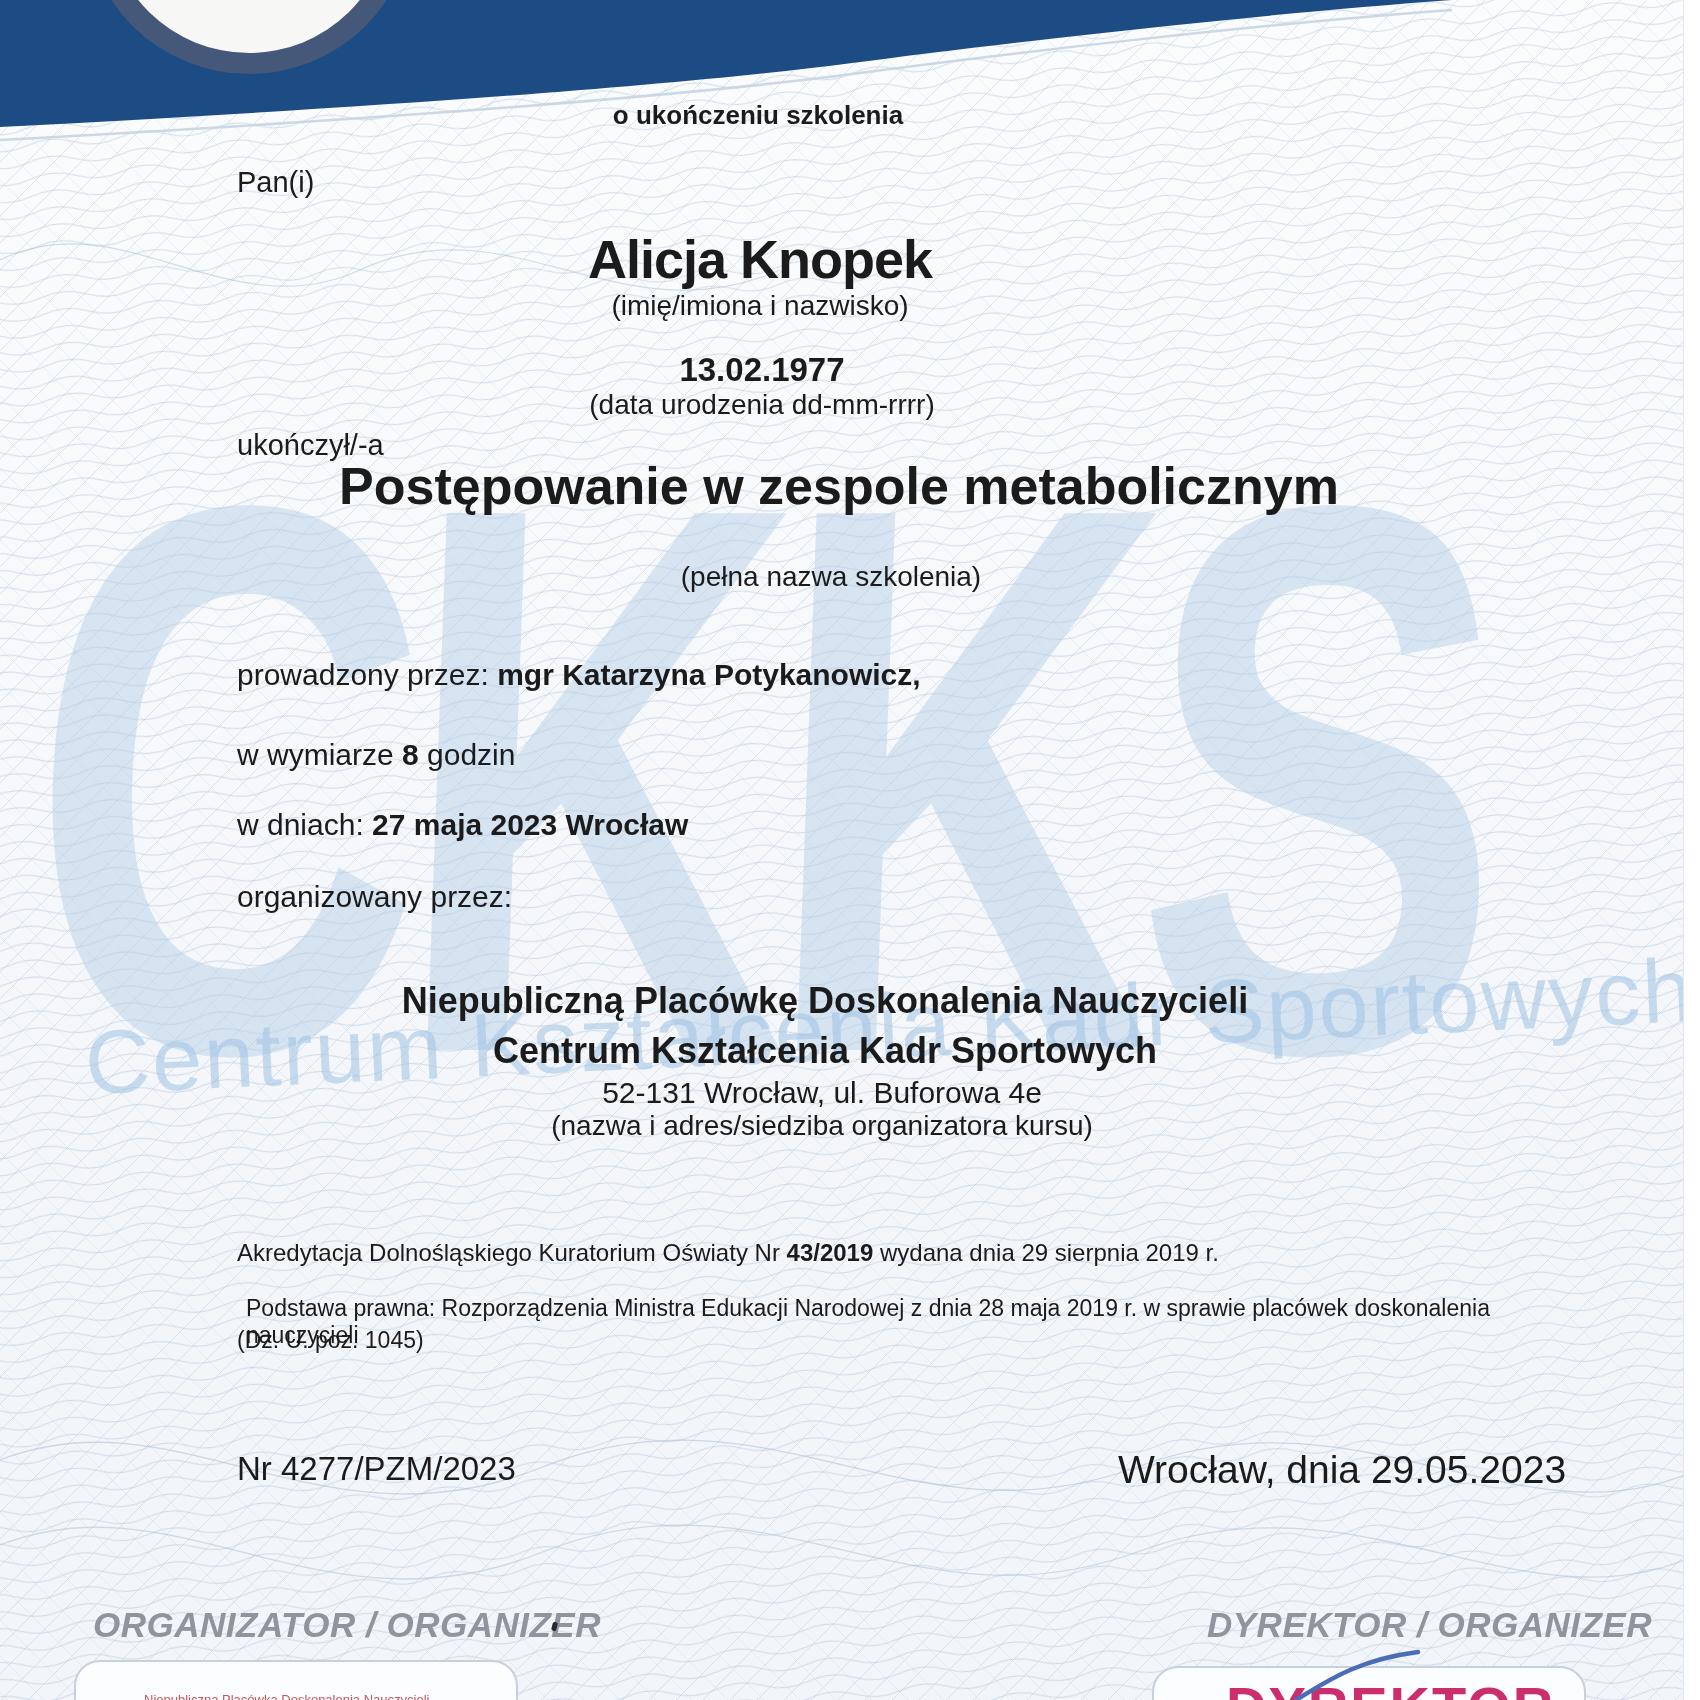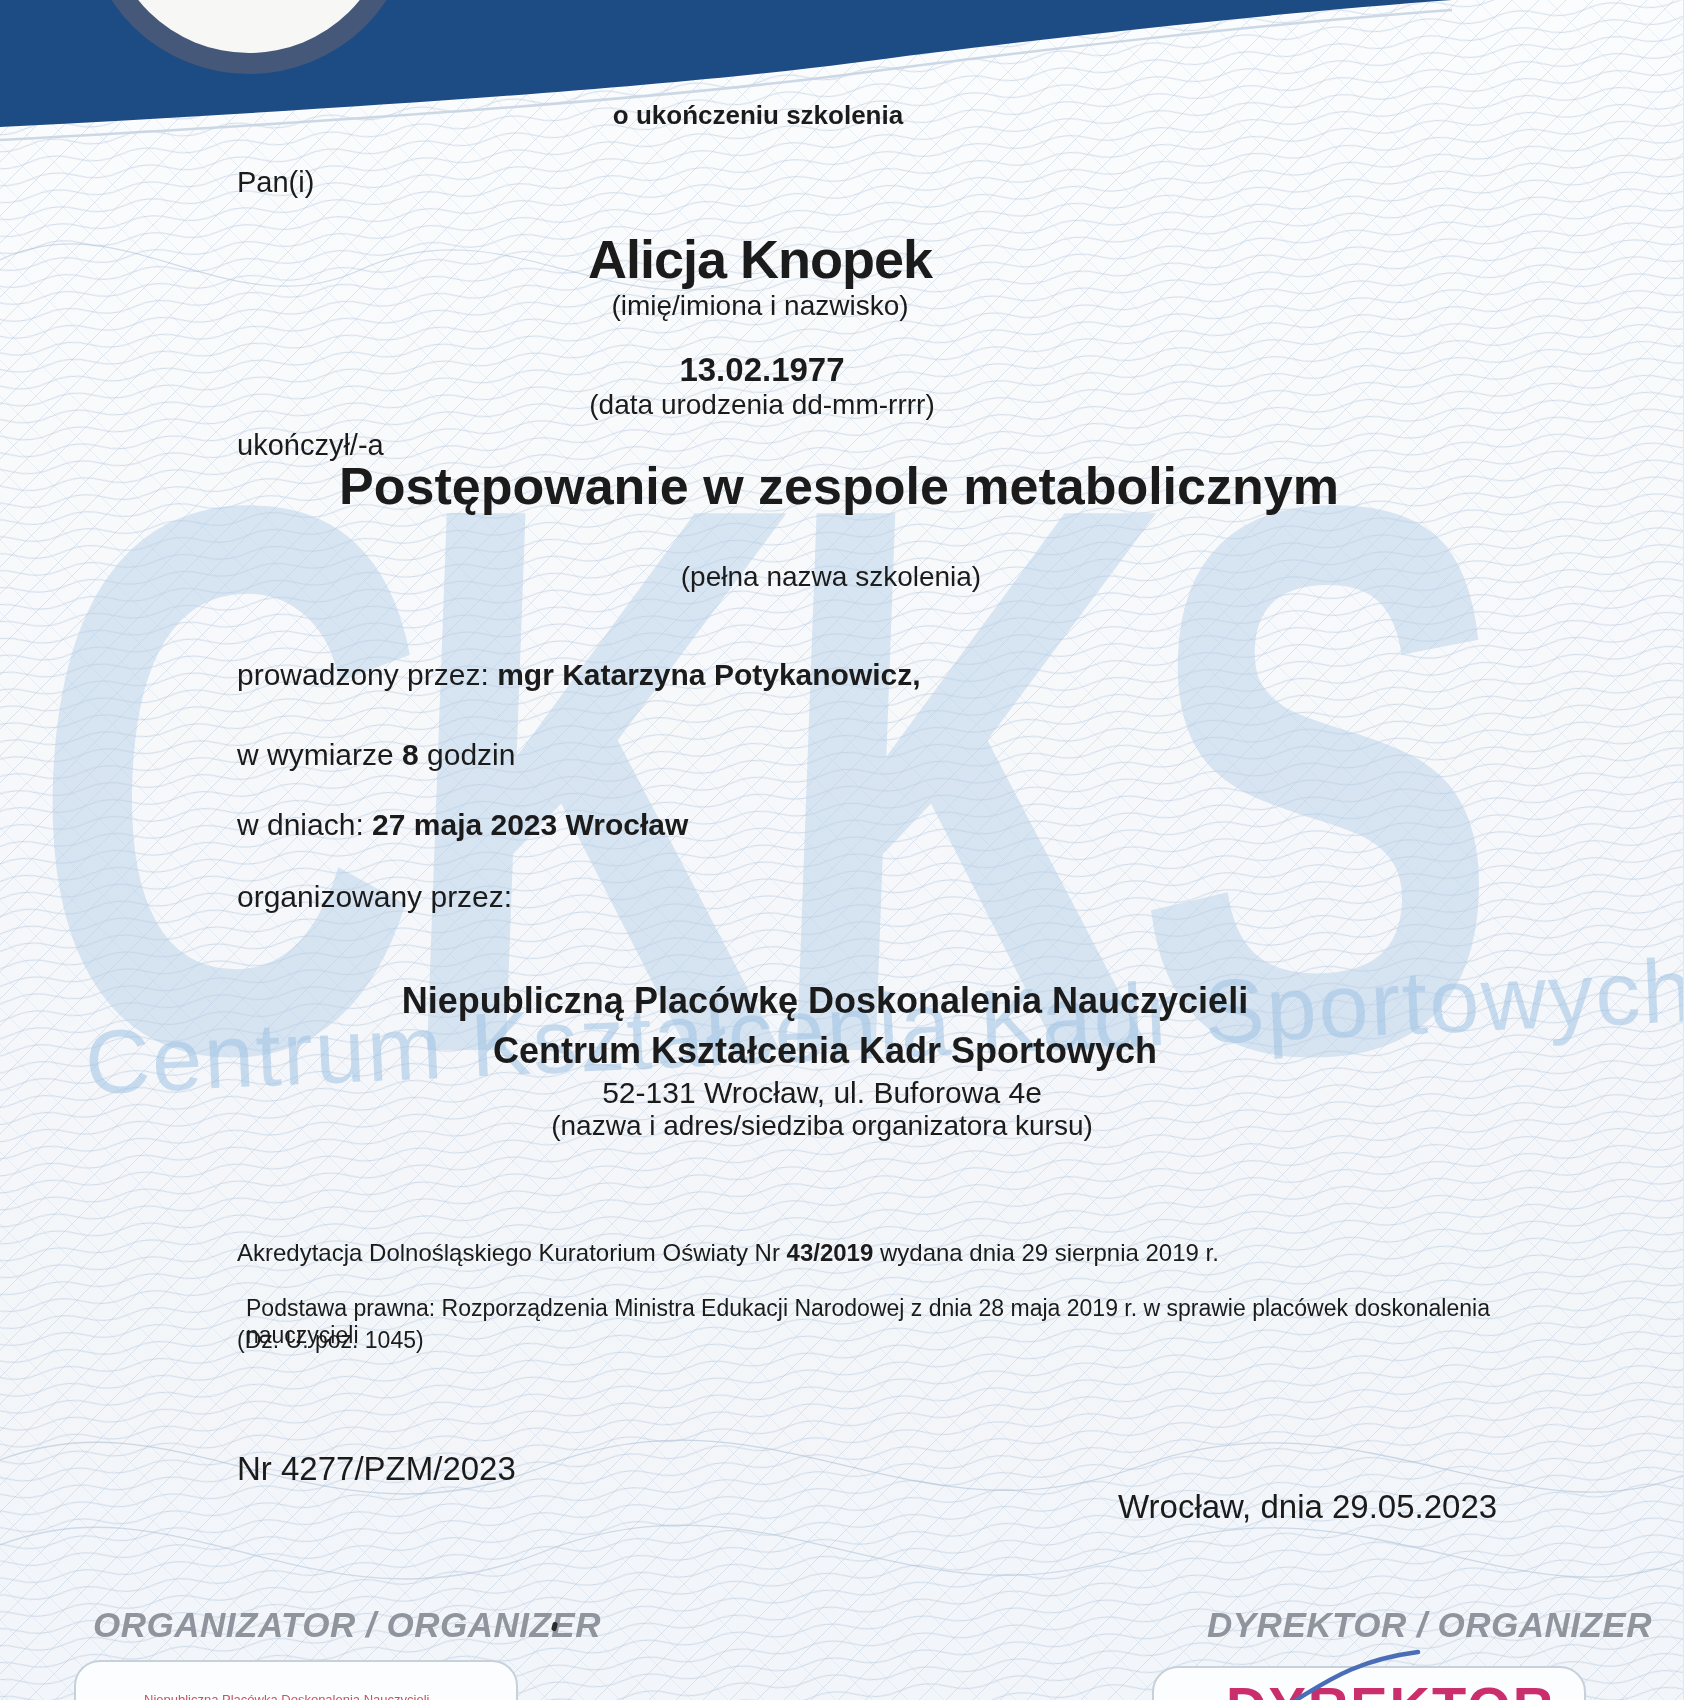--- a/index.html
+++ b/index.html
@@ -98,21 +98,21 @@
   <div class="txt ctr b" style="left:0;width:1650px;top:980px;font-size:36px;">Niepubliczną Placówkę Doskonalenia Nauczycieli</div>
   <div class="txt ctr b" style="left:0;width:1650px;top:1030px;font-size:36px;">Centrum Kształcenia Kadr Sportowych</div>
   <div class="txt ctr" style="left:0;width:1644px;top:1076px;font-size:30px;">52-131 Wrocław, ul. Buforowa 4e</div>
   <div class="txt ctr cap" style="left:0;width:1644px;top:1110px;">(nazwa i adres/siedziba organizatora kursu)</div>
 
   <div class="txt" style="left:237px;top:1239px;font-size:24px;"><span>Akredytacja Dolnośląskiego Kuratorium Oświaty Nr </span><span class="b">43/2019</span><span> wydana dnia 29 sierpnia 2019 r.</span></div>
   <div class="txt" style="left:246px;top:1295px;font-size:23px;width:1330px;">Podstawa prawna: Rozporządzenia Ministra Edukacji Narodowej z dnia 28 maja 2019 r. w sprawie placówek doskonalenia nauczycieli</div>
   <div class="txt" style="left:237px;top:1327px;font-size:23px;">(Dz. U. poz. 1045)</div>
 
   <div class="txt" style="left:237px;top:1450px;font-size:33px;">Nr 4277/PZM/2023</div>
-  <div class="txt" style="left:1118px;top:1448px;font-size:33px;margin-top:40px;">Wrocław, dnia 29.05.2023</div>
+  <div class="txt" style="left:1118px;top:1448px;font-size:39px;">Wrocław, dnia 29.05.2023</div>
 
   <div class="sign-label" style="left:93px;top:1605px;">ORGANIZATOR / ORGANIZER</div>
   <div class="sign-label" style="left:1207px;top:1605px;">DYREKTOR / ORGANIZER</div>
   <div class="speck" style="left:552px;top:1622px;"></div>
 
   <div class="stamp-box" style="left:74px;top:1660px;width:440px;">
     <div style="position:absolute;left:68px;top:30px;font-size:13px;color:#c45560;white-space:nowrap;">Niepubliczna Placówka Doskonalenia Nauczycieli</div>
   </div>
 
   <div class="stamp-box" style="left:1152px;top:1666px;width:430px;">

